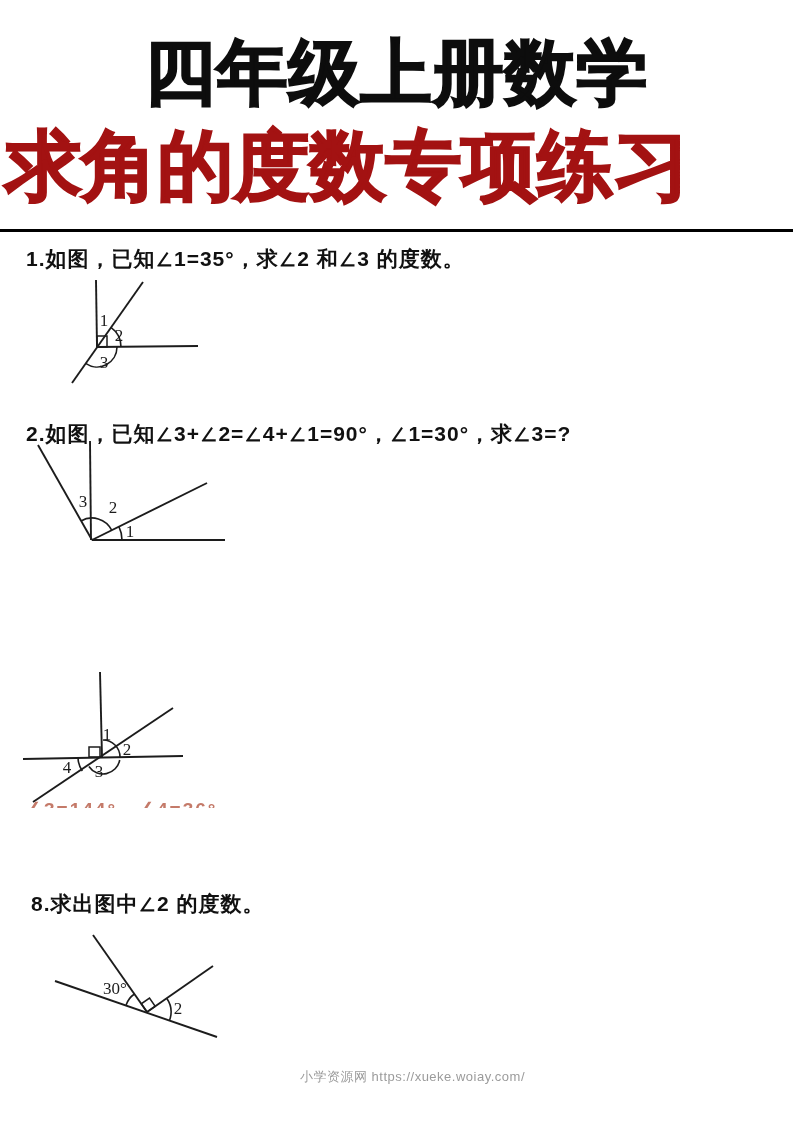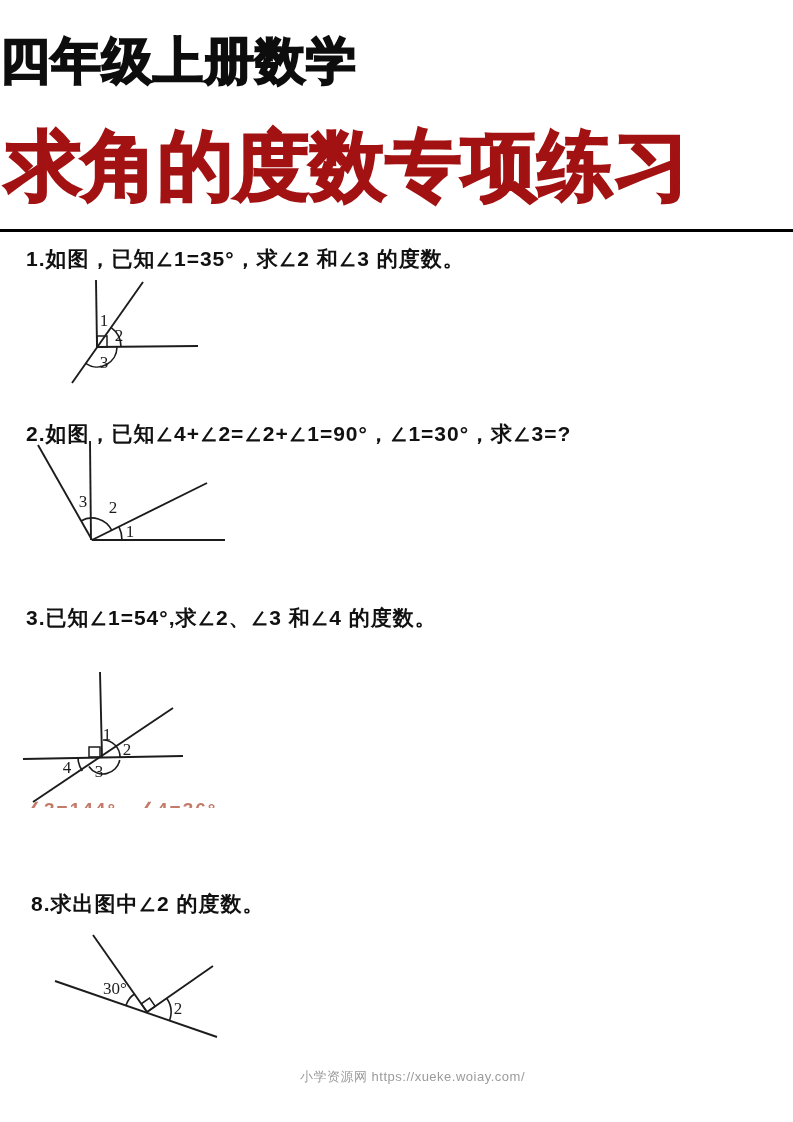--- a/index.html
+++ b/index.html
@@ -2,22 +2,22 @@
 <html><head>
 <meta charset="utf-8">
 <style>
   html,body{margin:0;padding:0;background:#ffffff;}
   .sheet{
     position:relative;width:793px;height:1122px;background:#ffffff;
     font-family:"Liberation Sans", sans-serif;overflow:hidden;color:#141414;
   }
   .abs{position:absolute;}
   .title-black{
-    top:34px;left:0;width:793px;text-align:left;
-    font-size:50px;font-weight:900;color:#0d0d0d;letter-spacing:1px;line-height:1.1;
+    top:34px;left:0;width:793px;text-align:center;
+    font-size:71px;font-weight:900;color:#0d0d0d;letter-spacing:1px;line-height:1.1;
     -webkit-text-stroke:2px #0d0d0d;
   }
   .title-red{
     top:122px;left:0;width:695px;text-align:center;
     font-size:76px;font-weight:900;letter-spacing:0px;line-height:1.15;
     -webkit-text-stroke:2px currentColor;
   }
   .rule{top:229px;left:0;width:793px;height:3px;background:#000;}
   .qtext{
     font-size:21px;letter-spacing:1px;color:#111;white-space:nowrap;font-weight:700;
@@ -61,34 +61,33 @@
     <line x1="83" y1="10" x2="12" y2="111"></line>
     <line x1="37" y1="75" x2="138" y2="74"></line>
     <rect x="37" y="64" width="10" height="11"></rect>
     <path d="M 50.9 55.4 A 24 24 0 0 1 61 75"></path>
     <path d="M 25.6 91.4 A 20 20 0 0 0 57 75"></path>
     <text class="dlabel" x="44" y="54">1</text>
     <text class="dlabel" x="59" y="69">2</text>
     <text class="dlabel" x="44" y="96">3</text>
   </svg>
 
-  <div class="abs qtext q2t">2.如图，已知∠4+∠2=∠2+∠1=90°，∠1=30°，求∠3=?</div>
+  <div class="abs qtext q2t">2.如图，已知∠3+∠2=∠4+∠1=90°，∠1=30°，求∠3=?</div>
   <svg class="abs" style="left:25px;top:438px;" width="210" height="110" viewBox="0 0 210 110">
     <line x1="13" y1="7" x2="67" y2="102"></line>
     <line x1="65" y1="3" x2="66" y2="102"></line>
     <line x1="67" y1="102" x2="182" y2="45"></line>
     <line x1="67" y1="102" x2="200" y2="102"></line>
     <path d="M 55.9 83 A 22 22 0 0 1 86.7 92.2"></path>
     <path d="M 93.9 88.7 A 30 30 0 0 1 97 102"></path>
     <text class="dlabel" x="58" y="69">3</text>
     <text class="dlabel" x="88" y="75">2</text>
     <text class="dlabel" x="105" y="99">1</text>
   </svg>
 
-  <div class="abs qtext q3t">3.已知∠1=54°,求∠2、∠3 和∠4 的度数。</div>
   <svg class="abs" style="left:20px;top:668px;" width="170" height="140" viewBox="0 0 170 140">
     <line x1="80" y1="4" x2="82" y2="89"></line>
     <line x1="3" y1="91" x2="163" y2="88"></line>
     <line x1="13" y1="134" x2="153" y2="40"></line>
     <rect x="69" y="79" width="11" height="10"></rect>
     <path d="M 83 72 A 17 17 0 0 1 100 89"></path>
     <path d="M 68.9 98.5 A 17 17 0 0 0 99.7 92"></path>
     <path d="M 58 89 A 25 25 0 0 0 62.3 103"></path>
     <text class="dlabel" x="87" y="72">1</text>
     <text class="dlabel" x="107" y="87">2</text>

